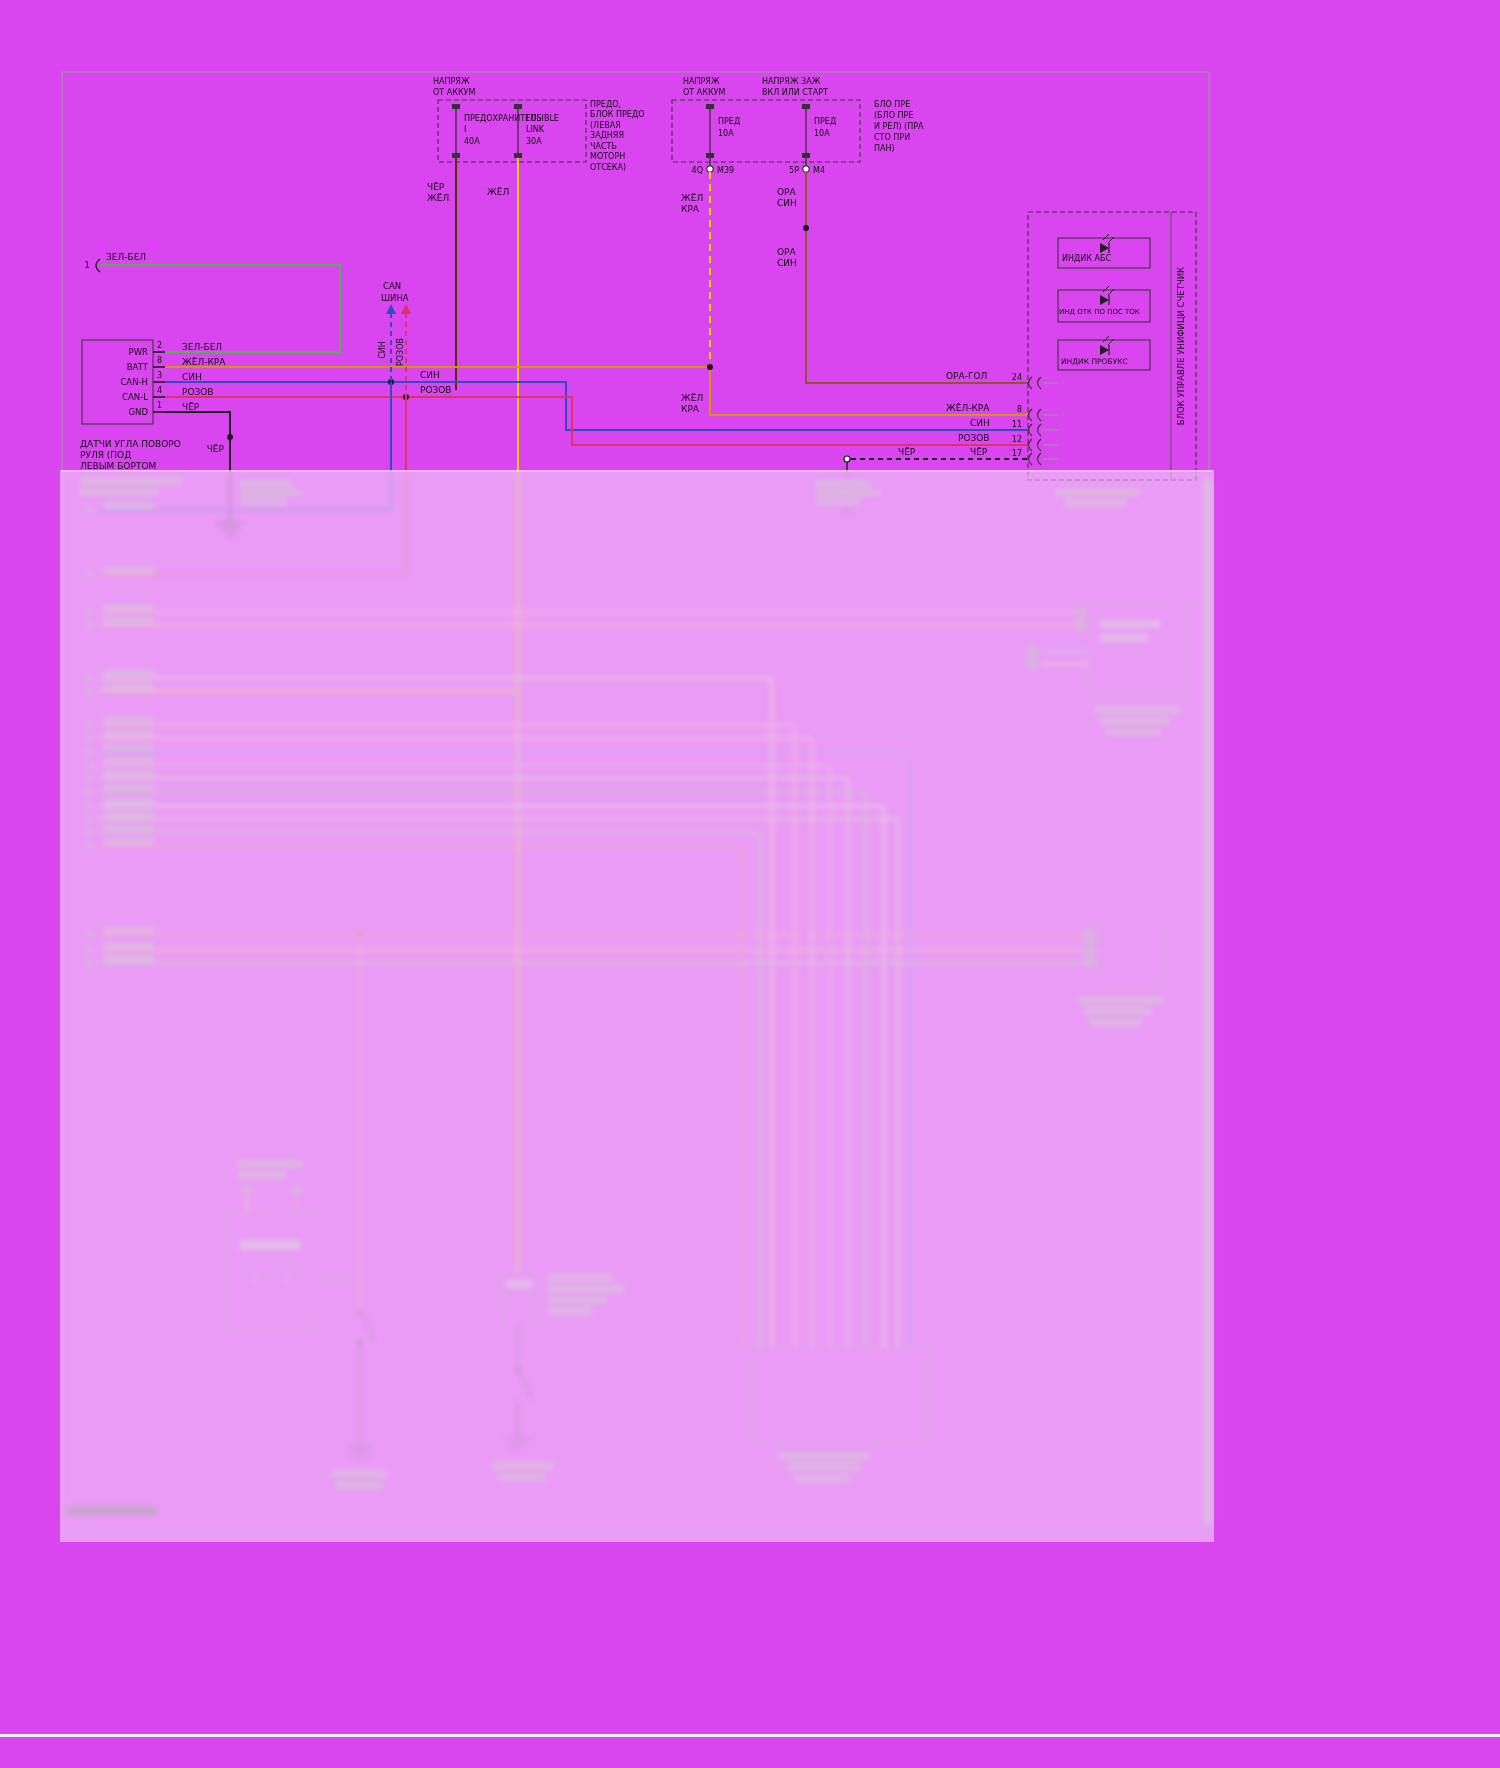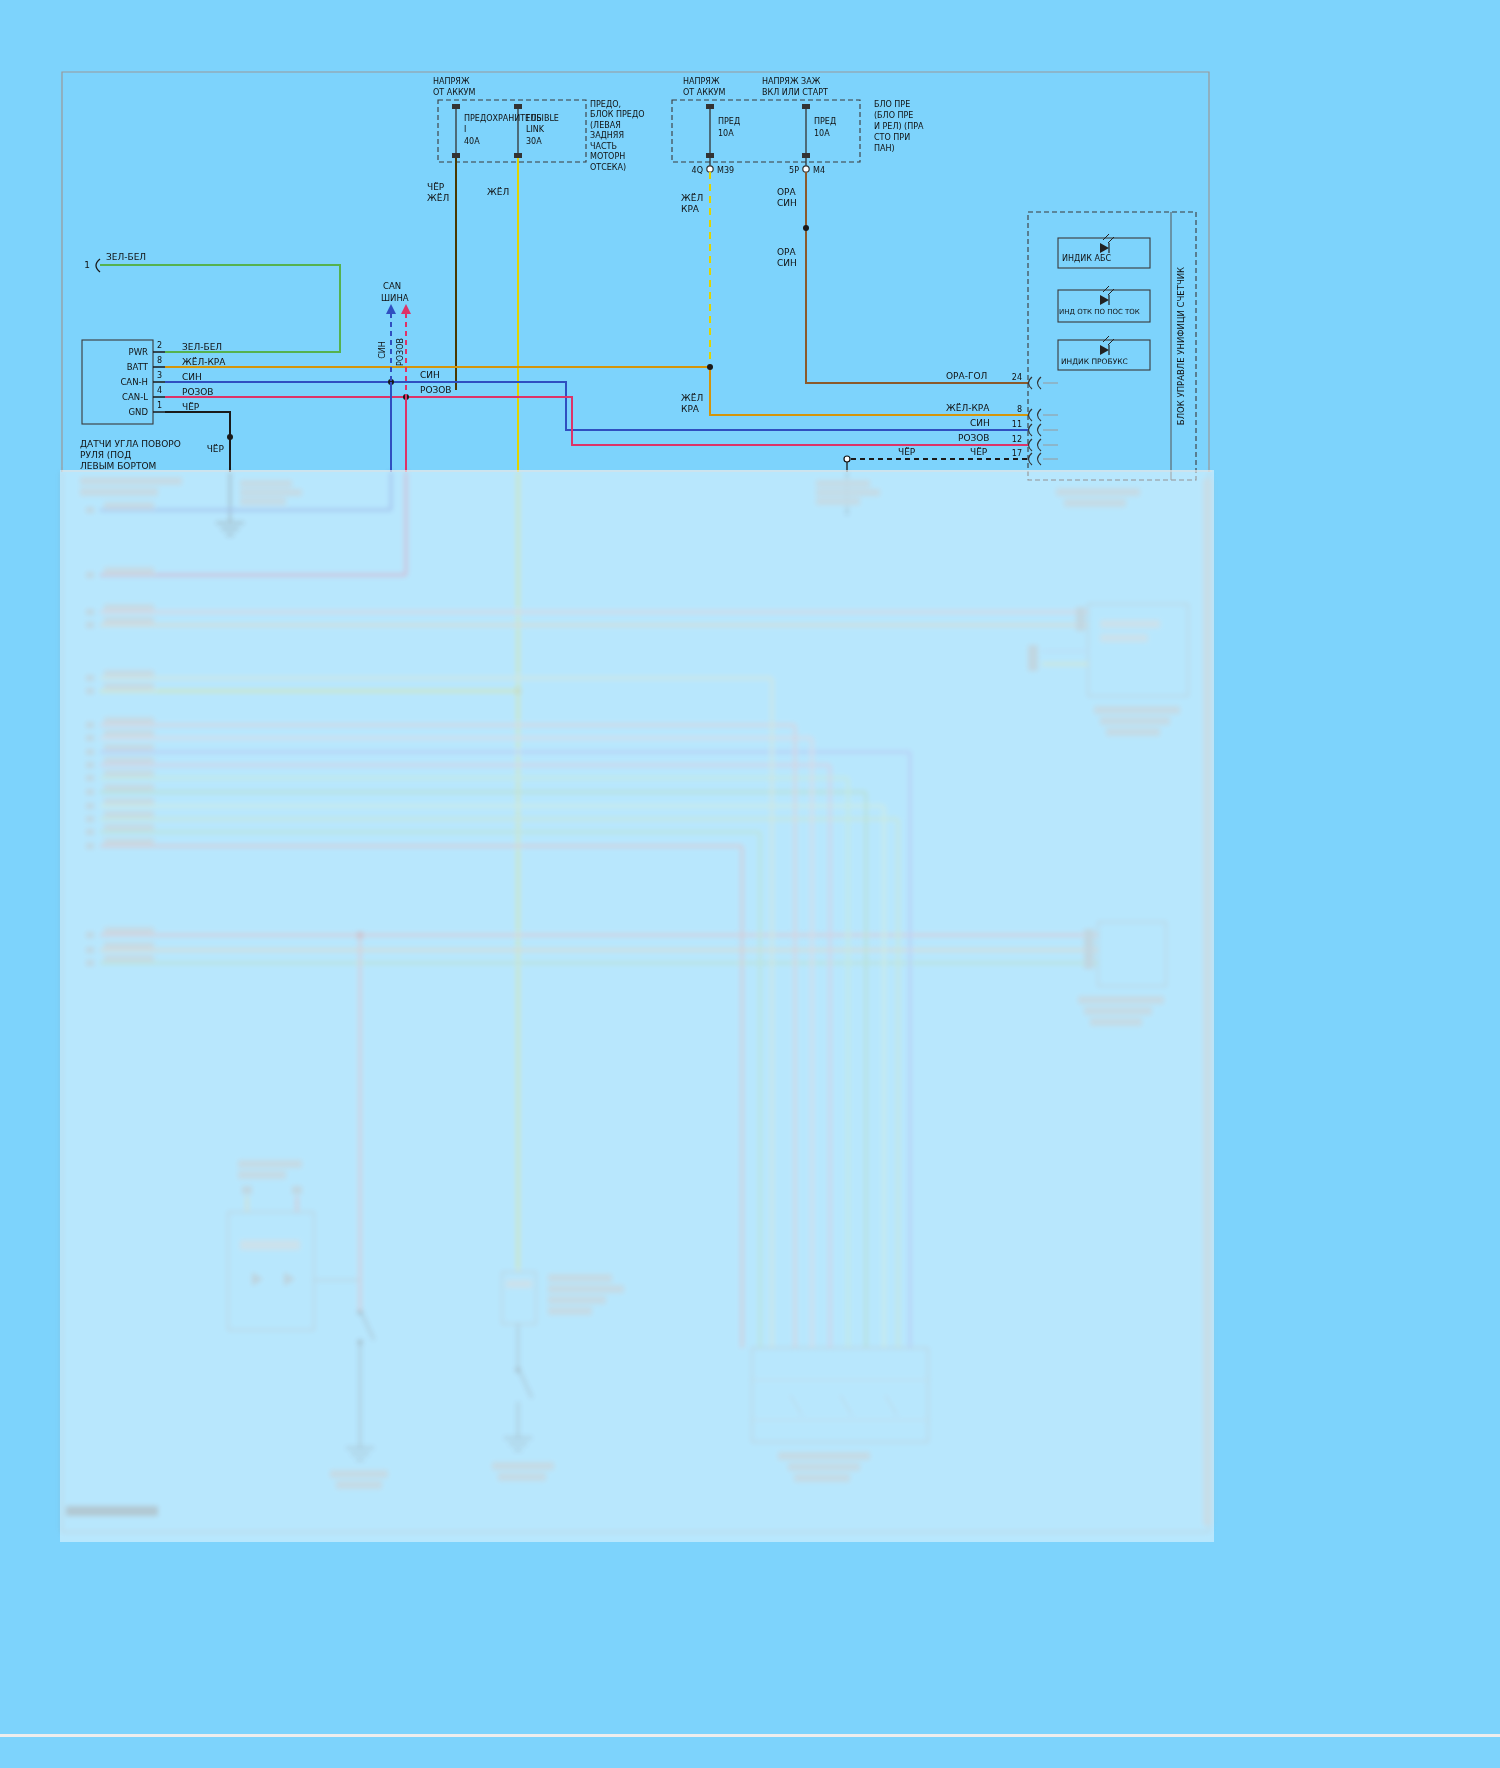--- a/index.html
+++ b/index.html
@@ -1,16 +1,16 @@
 <!DOCTYPE html>
 <html><head>
 <meta charset="utf-8">
 <style>
   html,body{margin:0;padding:0;background:#fff}
-  #screen{position:relative;width:1500px;height:1768px;background:#7dd3fc;overflow:hidden}
+  #screen{position:relative;width:1500px;height:1768px;background:#d946ef;overflow:hidden}
   svg{position:absolute;left:0;top:0}
   text{font-family:"DejaVu Sans",sans-serif;fill:#111}
   .t7{font-size:7px}.t75{font-size:7.5px}.t8{font-size:8px}.t85{font-size:8.5px}.t9{font-size:9px}
   .w{fill:none;stroke-width:2}
   .w1{fill:none;stroke-width:1.3}
   .bx{fill:none;stroke:#3a3a3a;stroke-width:1.1}
   .dbx{fill:none;stroke:#3a3a3a;stroke-width:1.1;stroke-dasharray:5 3}
   .dsh{stroke-dasharray:7 5}
   .dsh2{stroke-dasharray:5 4}
   .c-green{stroke:#55b24e}.c-yellow{stroke:#e0d400}.c-dark{stroke:#4a3800}

